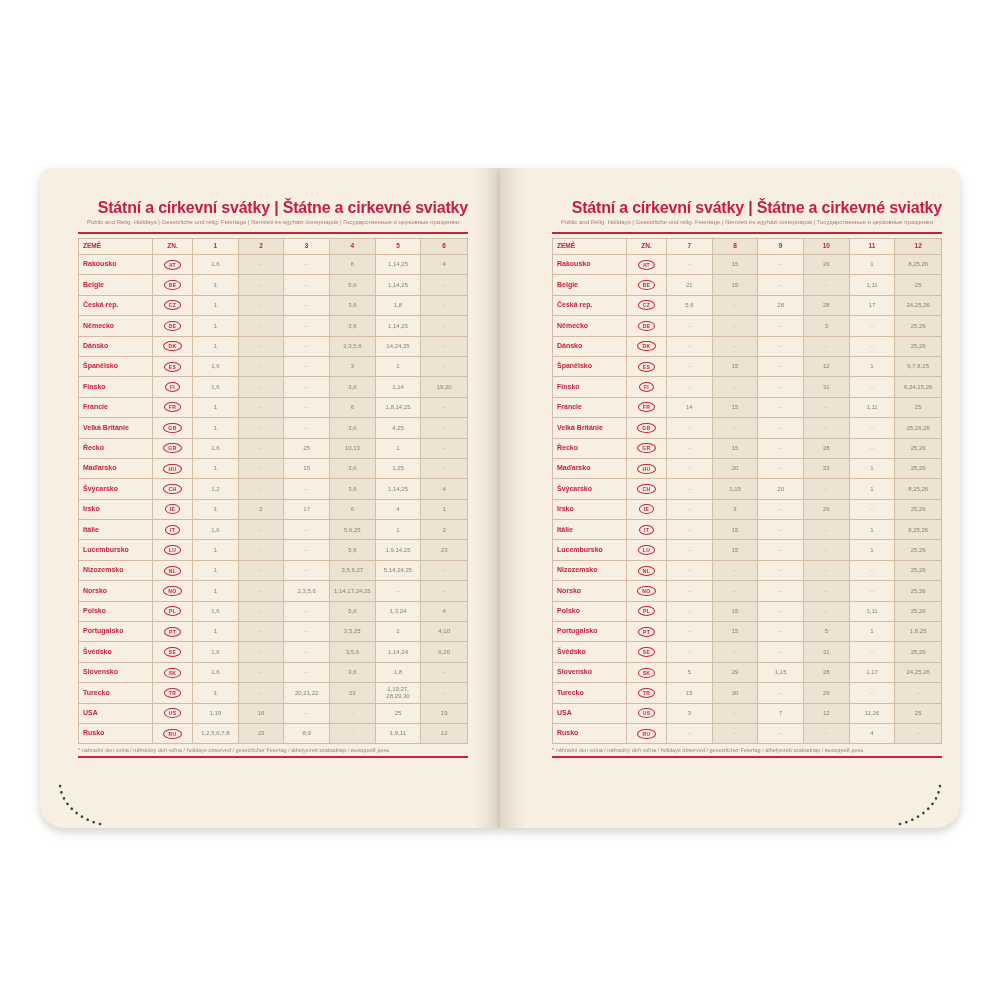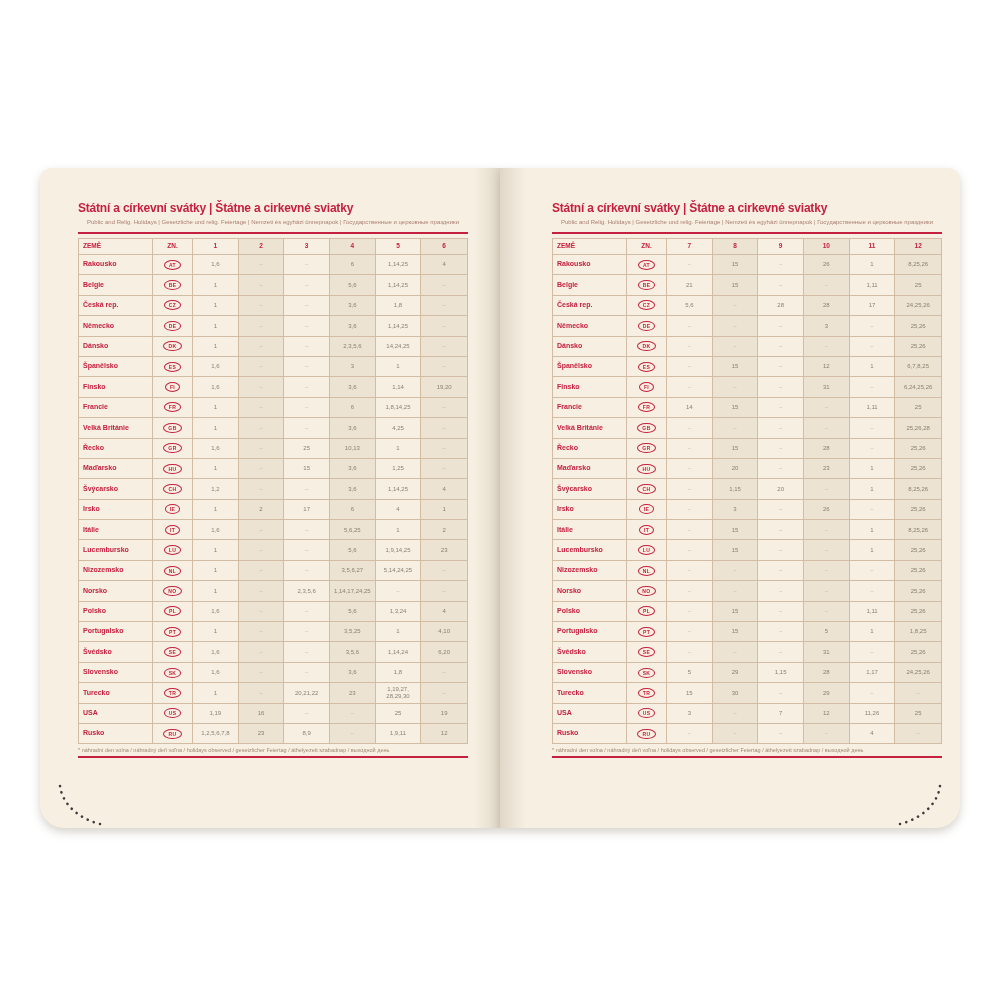--- a/index.html
+++ b/index.html
@@ -21,22 +21,22 @@
     background:linear-gradient(to right,rgba(255,255,255,0),rgba(110,90,70,.17));
   }
   .page.right::after{
     content:"";position:absolute;top:0;left:0;width:26px;height:100%;
     background:linear-gradient(to left,rgba(255,255,255,0),rgba(110,90,70,.17));
   }
   .content{position:absolute;top:0;width:390px;}
   .page.left .content{left:38px;}
   .page.right .content{left:52px;}
   .ptitle{
-    margin-top:33px;text-align:left;color:var(--accent);
-    font-size:12px;font-weight:bold;letter-spacing:-0.2px;line-height:14px;
+    margin-top:33px;text-align:right;color:var(--accent);
+    font-size:16px;font-weight:bold;letter-spacing:-0.2px;line-height:14px;
   }
   .psub{
     margin-top:3px;text-align:center;color:var(--subtle);
     font-size:6px;letter-spacing:0px;line-height:8px;white-space:nowrap;
   }
   .toprule{margin-top:6px;height:2px;background:var(--accent);}
   .htable{
     margin-top:4px;border:1px solid var(--grid);border-bottom:none;
   }
   .trow{

